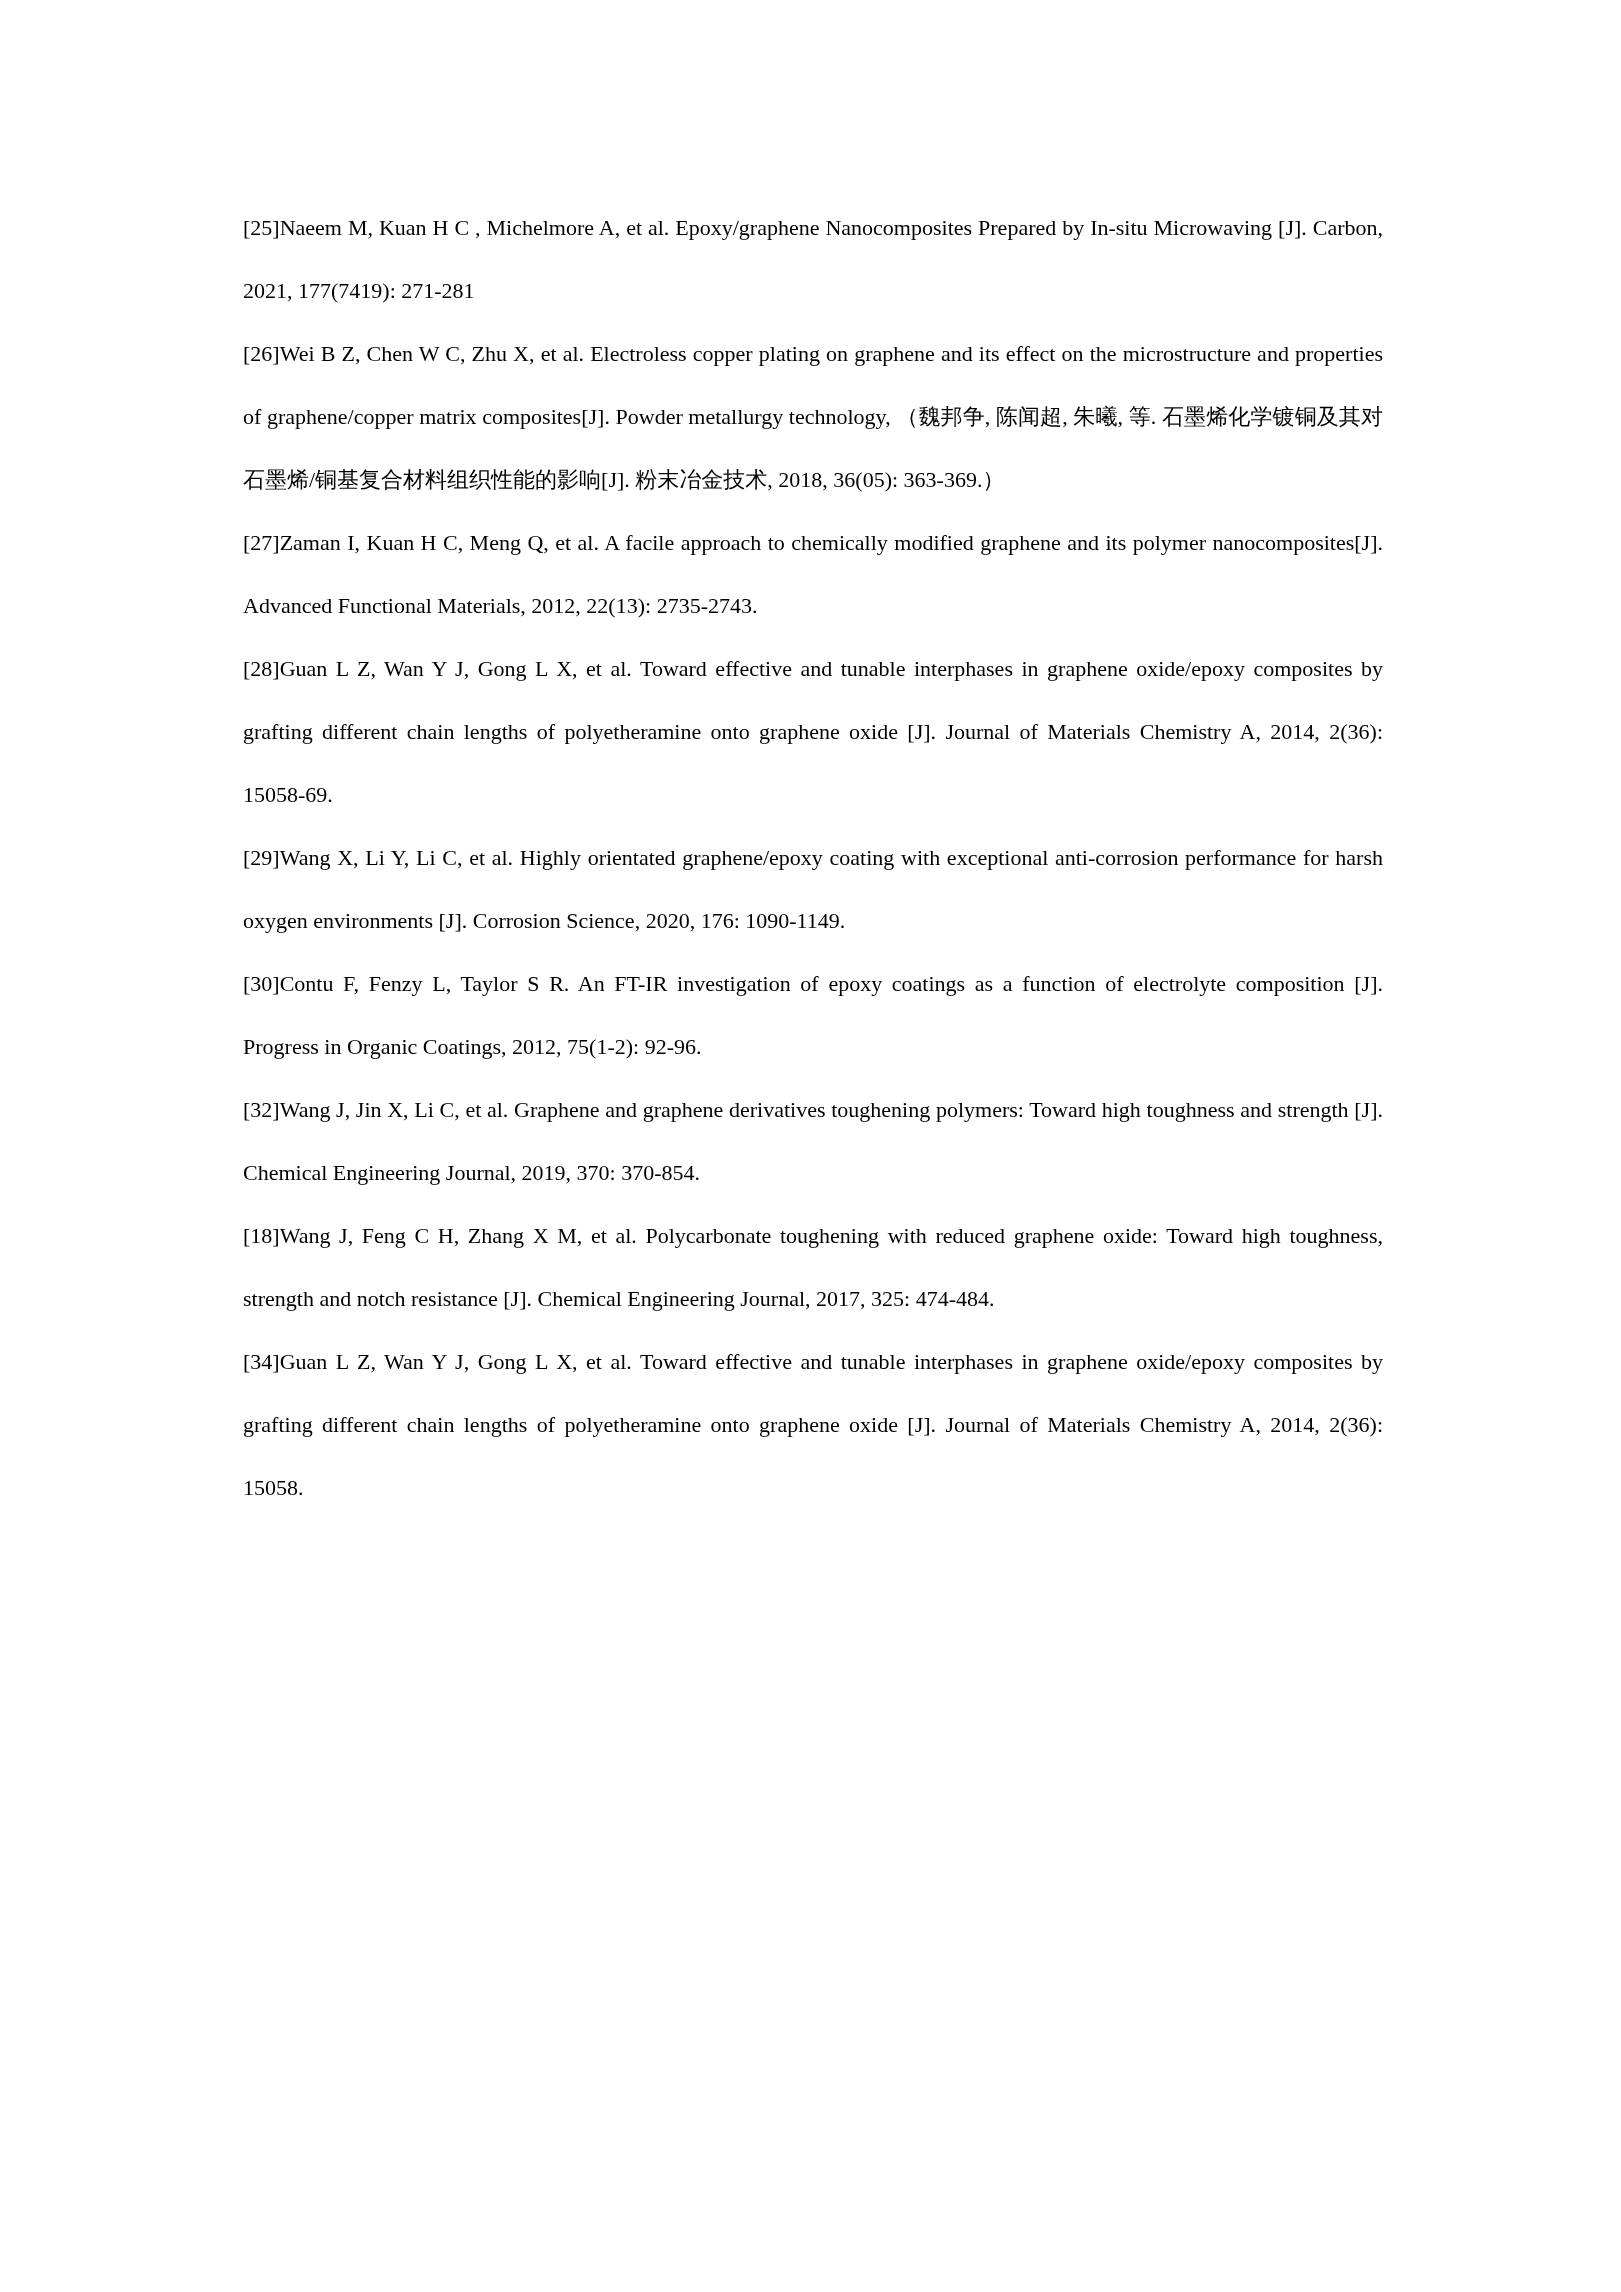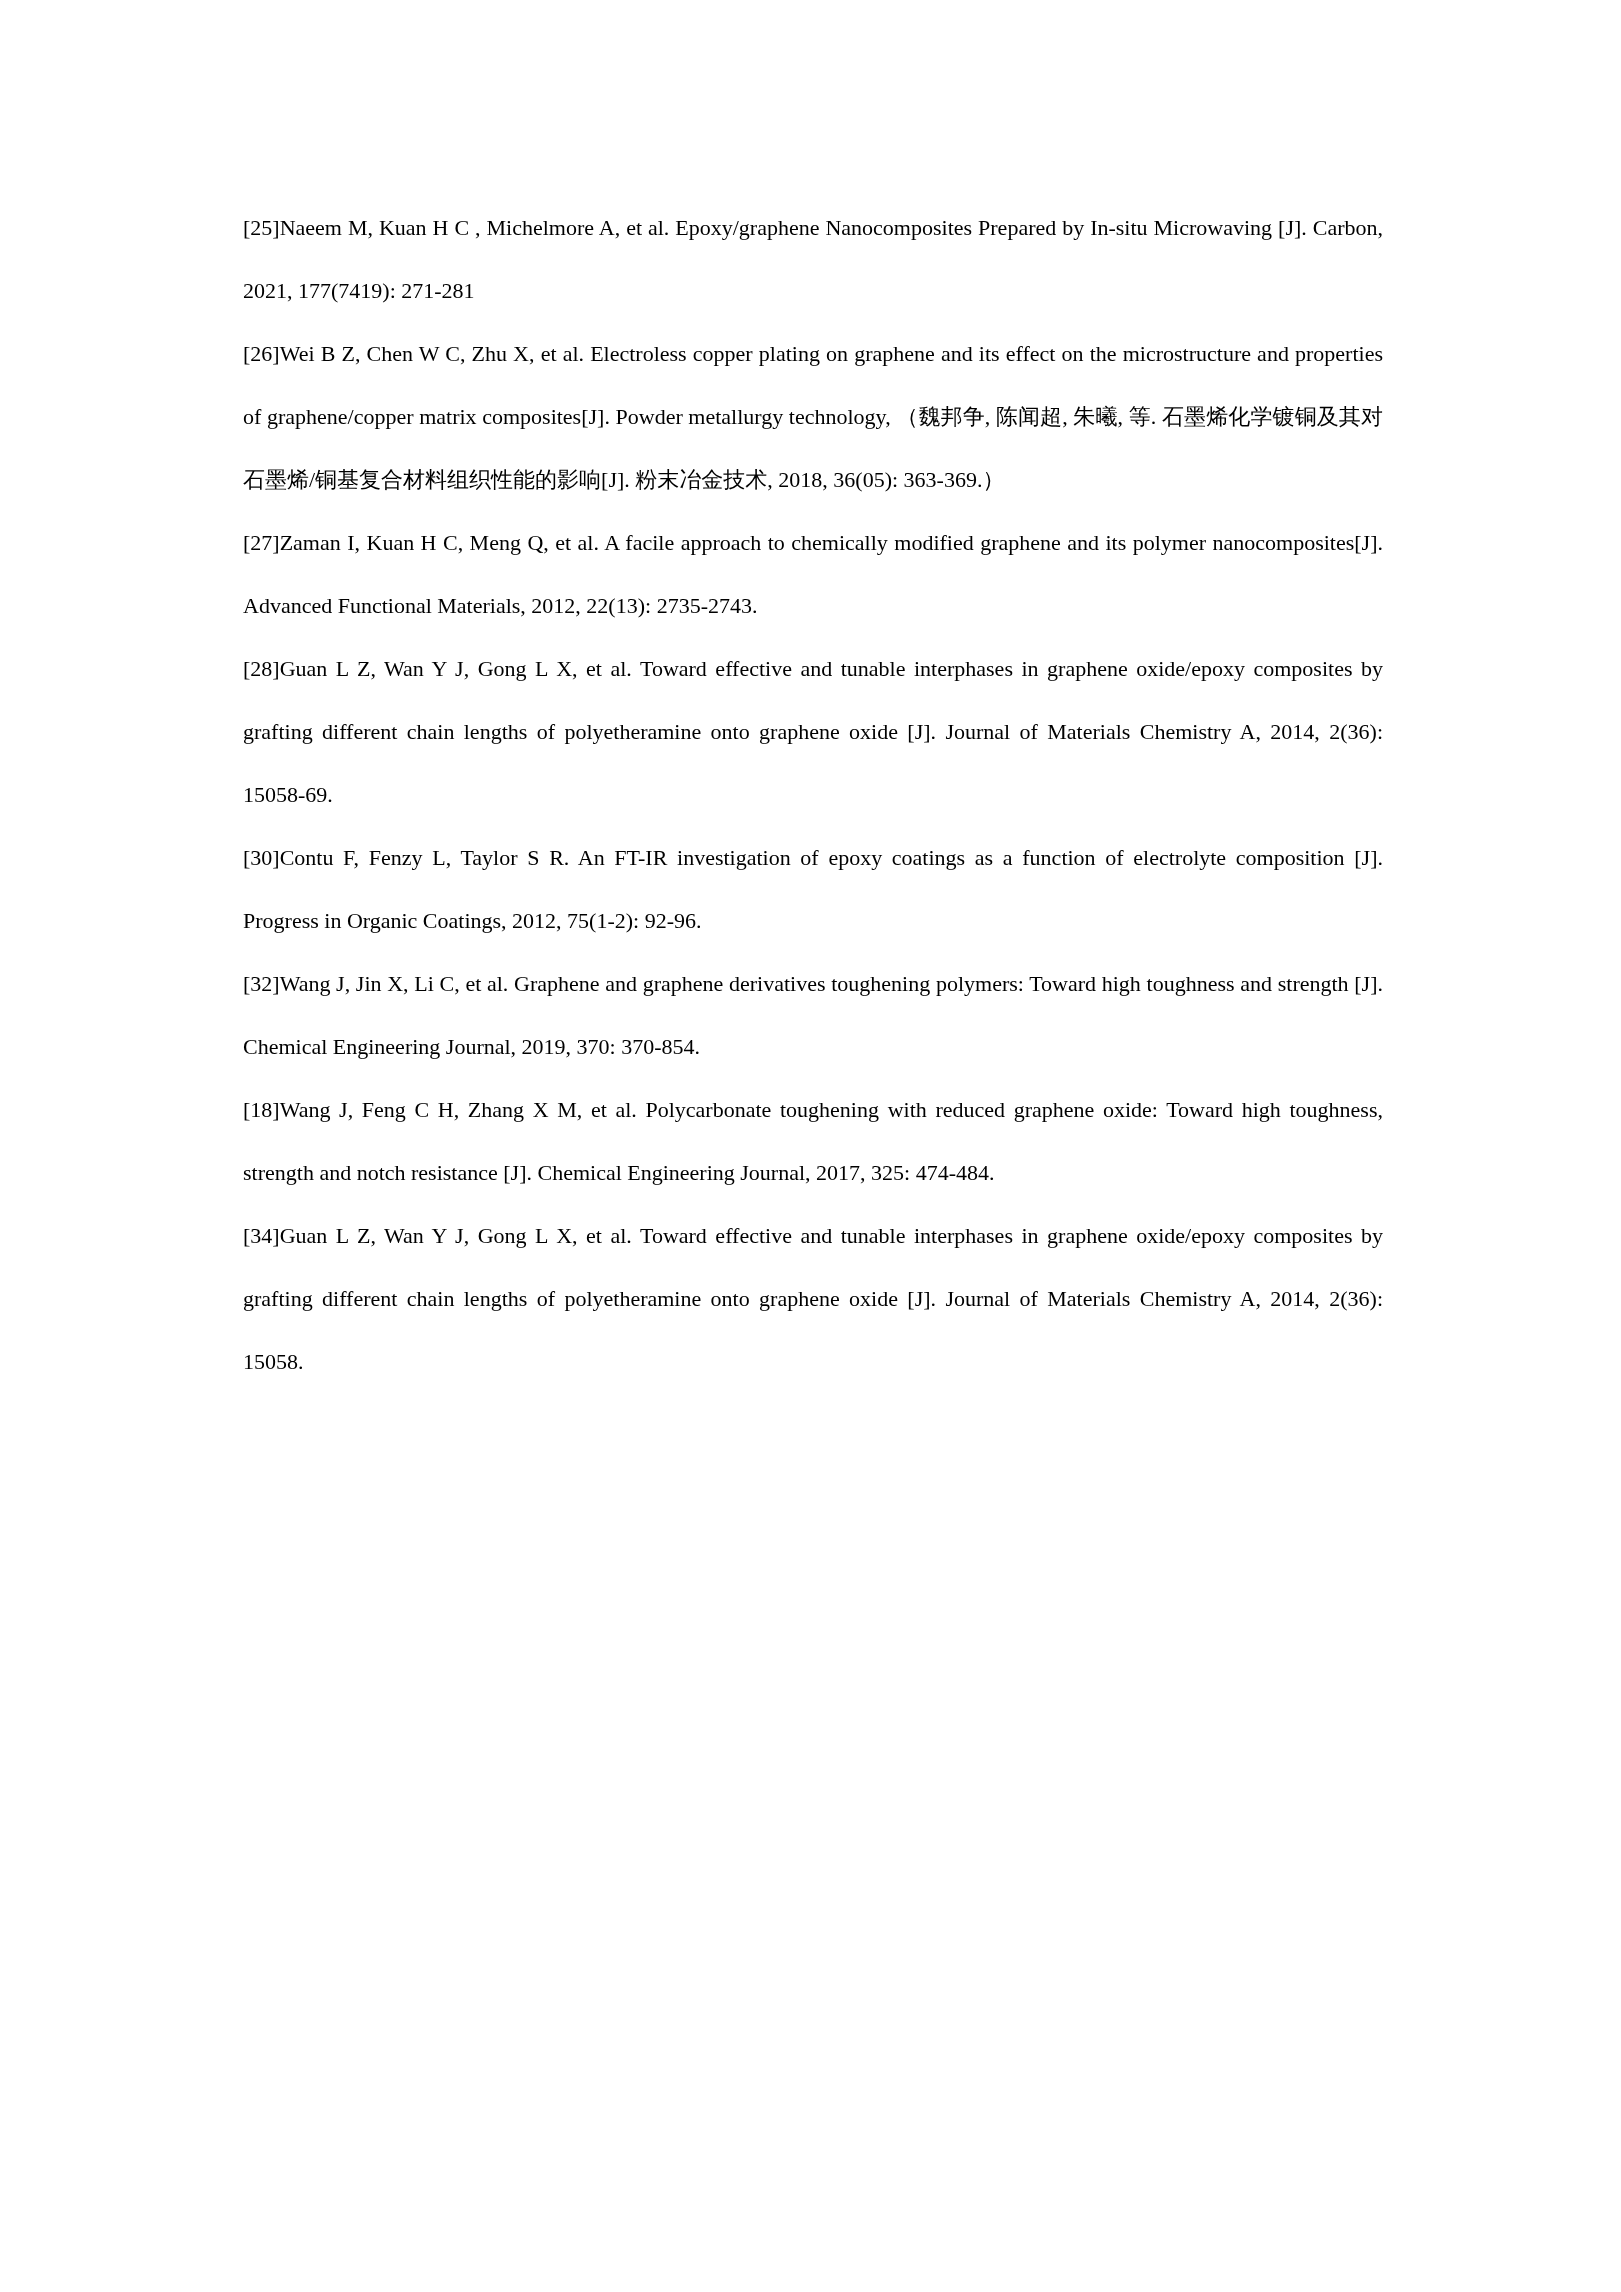--- a/index.html
+++ b/index.html
@@ -47,19 +47,20 @@
 </style>
 </head>
 <body>
 
 <div class="page">
   <div class="content">
     <p class="ref">[25]Naeem M, Kuan H C , Michelmore A, et al. Epoxy/graphene Nanocomposites Prepared by In-situ Microwaving [J]. Carbon, 2021, 177(7419): 271-281</p>
     <p class="ref">[26]Wei B Z, Chen W C, Zhu X, et al. Electroless copper plating on graphene and its effect on the microstructure and properties of graphene/copper matrix composites[J]. Powder metallurgy technology, （魏邦争, 陈闻超, 朱曦, 等. 石墨烯化学镀铜及其对石墨烯/铜基复合材料组织性能的影响[J]. 粉末冶金技术, 2018, 36(05): 363-369.）</p>
     <p class="ref">[27]Zaman I, Kuan H C, Meng Q, et al. A facile approach to chemically modified graphene and its polymer nanocomposites[J]. Advanced Functional Materials, 2012, 22(13): 2735-2743.</p>
     <p class="ref">[28]Guan L Z, Wan Y J, Gong L X, et al. Toward effective and tunable interphases in graphene oxide/epoxy composites by grafting different chain lengths of polyetheramine onto graphene oxide [J]. Journal of Materials Chemistry A, 2014, 2(36): 15058-69.</p>
+    <p class="ref">[29]Wang X, Li Y, Li C, et al. Highly orientated graphene/epoxy coating with exceptional anti-corrosion performance for harsh oxygen environments [J]. Corrosion Science, 2020, 176: 1090-1149.</p>
     <p class="ref">[30]Contu F, Fenzy L, Taylor S R. An FT-IR investigation of epoxy coatings as a function of electrolyte composition [J]. Progress in Organic Coatings, 2012, 75(1-2): 92-96.</p>
     <p class="ref">[32]Wang J, Jin X, Li C, et al. Graphene and graphene derivatives toughening polymers: Toward high toughness and strength [J]. Chemical Engineering Journal, 2019, 370: 370-854.</p>
     <p class="ref">[18]Wang J, Feng C H, Zhang X M, et al. Polycarbonate toughening with reduced graphene oxide: Toward high toughness, strength and notch resistance [J]. Chemical Engineering Journal, 2017, 325: 474-484.</p>
     <p class="ref">[34]Guan L Z, Wan Y J, Gong L X, et al. Toward effective and tunable interphases in graphene oxide/epoxy composites by grafting different chain lengths of polyetheramine onto graphene oxide [J]. Journal of Materials Chemistry A, 2014, 2(36): 15058.</p>
   </div>
 </div>
 
 
 </body></html>

